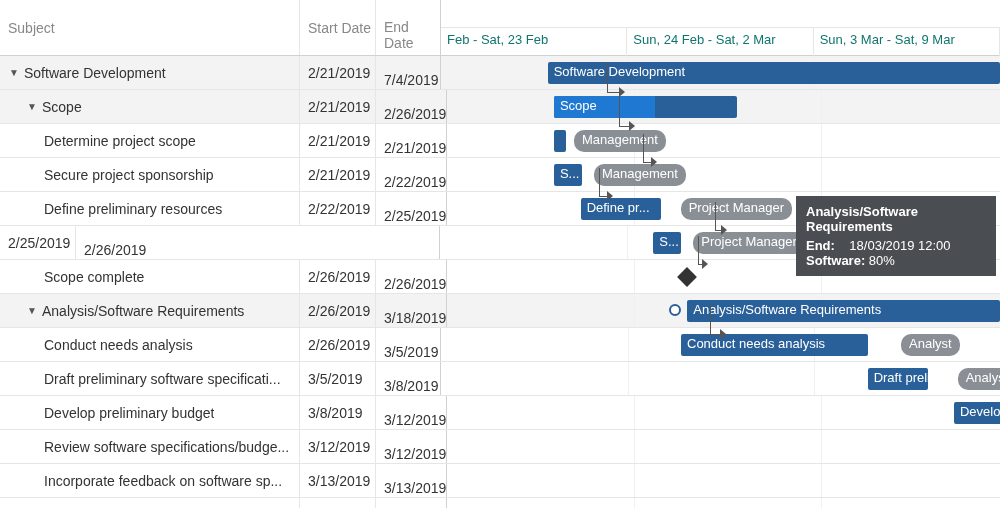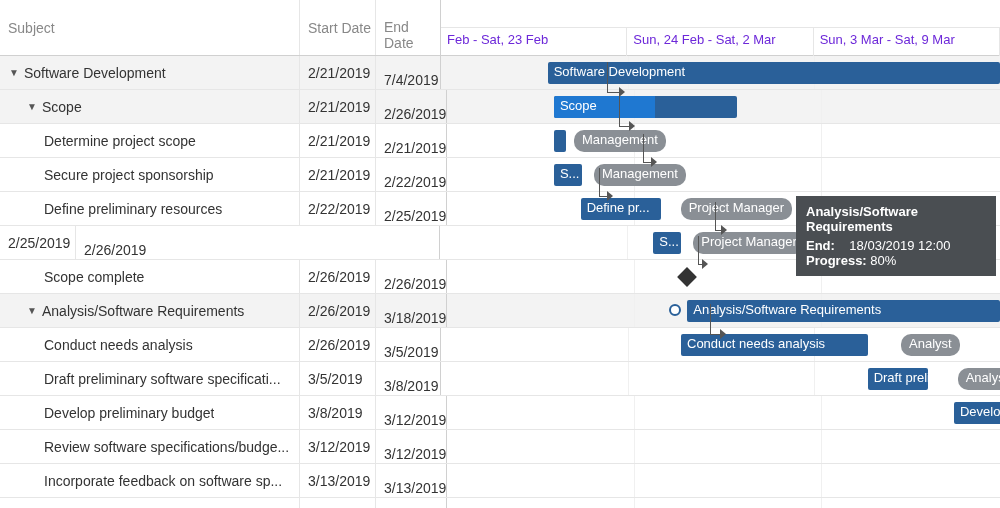--- a/index.html
+++ b/index.html
@@ -9,21 +9,21 @@
   .header-row { height:56px; background:#fff; border-bottom:1px solid #d0d0d0;}
   .left { display:flex; flex:0 0 440px; border-right:1px solid #d0d0d0; height:100%;}
   .right { flex:1; position:relative; height:100%; display:flex;}
   .col-subject { flex:0 0 300px; padding-left:8px; display:flex; align-items:center; border-right:1px solid #e6e6e6; height:100%; overflow:hidden; white-space:nowrap;}
   .col-start { flex:0 0 76px; display:flex; align-items:center; padding-left:8px; border-right:1px solid #e6e6e6; height:100%;}
   .col-end { flex:0 0 64px; display:flex; align-items:center; padding-left:8px; height:100%;margin-top:7px;}
   .header-row .col-subject,.header-row .col-start,.header-row .col-end{ color:#888; }
   .timeline-header { position:relative; flex:1;}
   .timeline-top { height:28px; border-bottom:1px solid #e6e6e6;}
   .timeline-bottom { height:28px; display:flex;}
-  .t-cell { flex:1; border-right:1px solid #e6e6e6; padding:4px 6px; color:#6d28d9; font-size:13px; white-space:nowrap; overflow:hidden;}
+  .t-cell { flex:1; border-right:1px solid #e6e6e6; padding:4px 6px; color:#0f766e; font-size:13px; white-space:nowrap; overflow:hidden;}
   .lane { position:relative; flex:1; height:100%;}
   .grid-line{position:absolute;top:0;bottom:0;border-right:1px solid #f0f0f0;}
   .grp { background:#f3f3f3;}
   .toggle { display:inline-flex; width:12px; justify-content:center; margin-right:4px; color:#555; cursor:pointer; font-size:10px;}
   .indent1{padding-left:26px;}
   .indent2{padding-left:44px;}
   
   .bar { position:absolute; height:22px; top:6px; background:#2a6099; color:#fff; font-size:13px; padding:2px 6px; border-radius:2px; white-space:nowrap; overflow:hidden;}
   .bar.parent{ background:#2a6099;}
   .bar .prog{position:absolute;left:0;top:0;bottom:0;background:#1f78d1;}
@@ -295,21 +295,21 @@
             <div class="grid-line" style="left: 186.667px;"></div>
             <div class="grid-line" style="left: 373.333px;"></div>
           </div>
         </div>
       </div>
     </div>
 
   <div class="tooltip" style="left:796px; top:196px;">
     <div class="tt-title">Analysis/Software Requirements</div>
     <div><span class="lbl">End:</span>&nbsp;&nbsp;&nbsp;&nbsp;<span>18/03/2019 12:00</span></div>
-    <div><span class="lbl">Progress:</span>&nbsp;<span>80%</span></div>
+    <div><span class="lbl">Software:</span>&nbsp;<span>80%</span></div>
   </div>
 
 <div style="position: absolute; inset: 56px 0px 0px 440px; pointer-events: none;">
       <div class="conn v" style="left: 166.667px; top: 6px; height: 30px;"></div>
       <div class="conn h" style="left: 166.667px; top: 36px; width: 12px;"></div>
       <div class="arrow-head right" style="left: 178.667px; top: 31px;"></div>
       <div class="conn v" style="left: 178.667px; top: 40px; height: 30px;"></div>
       <div class="conn h" style="left: 178.667px; top: 70px; width: 10px;"></div>
       <div class="arrow-head right" style="left: 188.667px; top: 65px;"></div>
       <div class="conn v" style="left: 202.667px; top: 78px; height: 28px;"></div>

